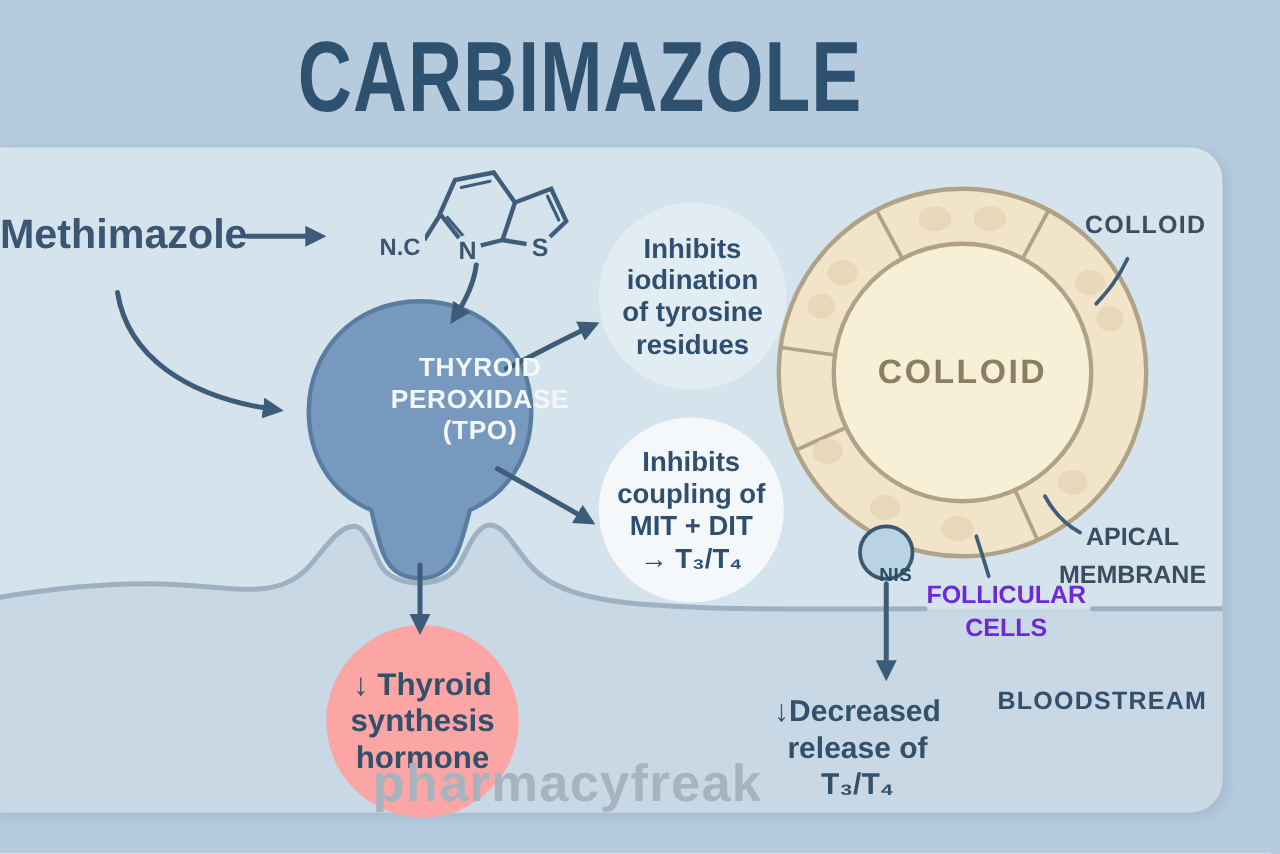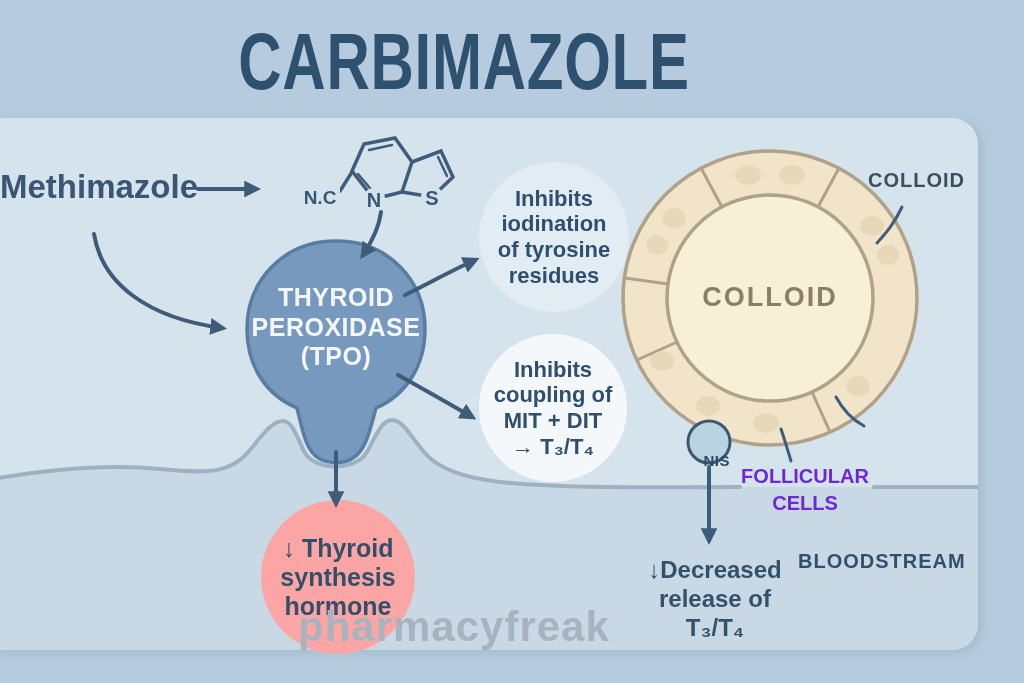--- a/index.html
+++ b/index.html
@@ -16,26 +16,26 @@
   }
   svg{position:absolute;left:0;top:0;}
   .layer{position:absolute;left:0;top:0;width:1024px;height:683px;pointer-events:none;}
   .txt{position:absolute;color:#34506c;font-weight:700;}
   .title{
     left:64px;top:16px;width:800px;text-align:center;
     font-size:80px;letter-spacing:1px;color:#2e5170;
     transform:scaleX(.75);transform-origin:50% 50%;
   }
   .methimazole{left:0px;top:168px;width:210px;font-size:33px;color:#3a5673;}
-  .tpo-text{left:246px;top:283px;width:180px;text-align:center;font-size:25px;line-height:1.18;color:#f3f7fa;letter-spacing:.5px;}
+  .tpo-text{left:246px;top:283px;width:180px;text-align:center;font-size:21px;line-height:1.18;color:#f3f7fa;letter-spacing:.5px;padding-left:48px;}
   .bubble{position:absolute;border-radius:50%;display:flex;flex-direction:column;justify-content:center;align-items:center;text-align:center;color:#2f4f6e;font-weight:700;}
   .bubble1{left:479px;top:162px;width:150px;height:150px;background:#e1ecf3;font-size:22px;line-height:1.16;}
   .bubble2{left:479px;top:334px;width:148px;height:148px;background:#f4f8fb;font-size:22px;line-height:1.16;}
   .bubble3{left:261px;top:500px;width:154px;height:154px;background:#fca5a5;font-size:25px;line-height:1.16;color:#33506b;}
-  .decreased{left:640px;top:556px;width:150px;text-align:center;font-size:24px;line-height:1.2;color:#34516c;}
+  .decreased{left:611px;top:556px;width:150px;text-align:center;font-size:24px;line-height:1.2;color:#34516c;}
   .bloodstream{left:798px;top:550px;font-size:20px;letter-spacing:1px;color:#33506b;}
   .colloid-inner{left:690px;top:282px;width:160px;text-align:center;font-size:27px;letter-spacing:2px;color:#8a7e64;}
   .colloid-outer{left:868px;top:169px;font-size:20px;letter-spacing:1px;color:#3b4e60;}
   .apical{left:840px;top:415px;width:132px;text-align:center;font-size:20px;line-height:1.5;color:#3b4e60;}
   .follicular{left:738px;top:463px;width:134px;text-align:center;font-size:20px;line-height:1.35;color:#6d28d9;}
   .nis{left:688px;top:452px;width:42px;text-align:right;font-size:15px;color:#2c4a64;letter-spacing:.5px;}
   .watermark{left:298px;top:603px;font-size:42px;color:#a7b4bf;letter-spacing:1px;font-weight:700;}
   .atom{font:700 20px "Liberation Sans",sans-serif;fill:#3a5673;}
   .atom-small{font:700 19px "Liberation Sans",sans-serif;fill:#3a5673;}
 </style>
@@ -150,20 +150,24 @@
 
   <div class="txt tpo-text">
     <div>THYROID</div>
     <div>PEROXIDASE</div>
     <div>(TPO)</div>
   </div>
 
   <div class="txt colloid-inner">COLLOID</div>
   <div class="txt colloid-outer">COLLOID</div>
 
+  <div class="txt apical">
+    <div>APICAL</div>
+    <div>MEMBRANE</div>
+  </div>
 
   <div class="txt follicular">
     <div>FOLLICULAR</div>
     <div>CELLS</div>
   </div>
 
   <div class="txt nis">NIS</div>
   <div class="txt bloodstream">BLOODSTREAM</div>
 
   <div class="txt decreased">

